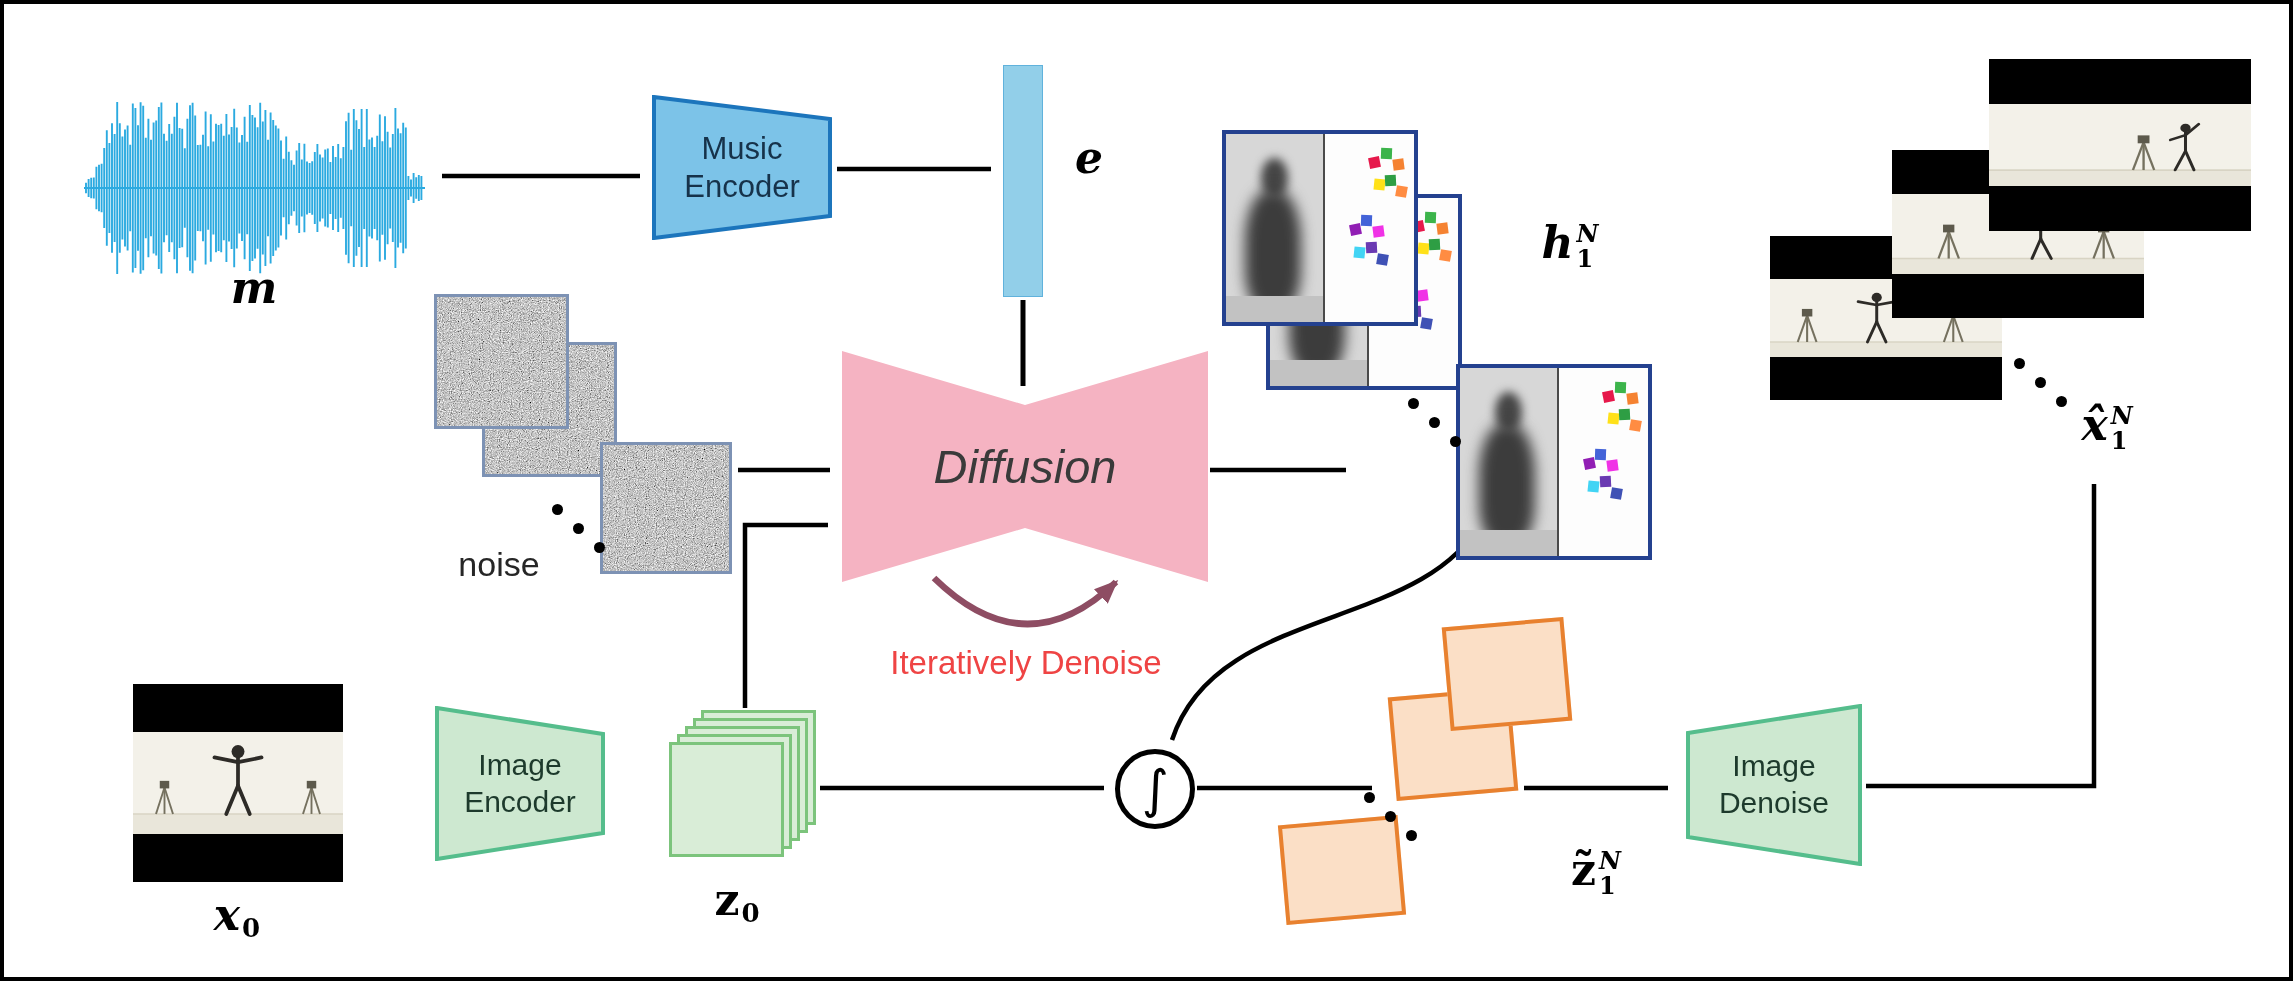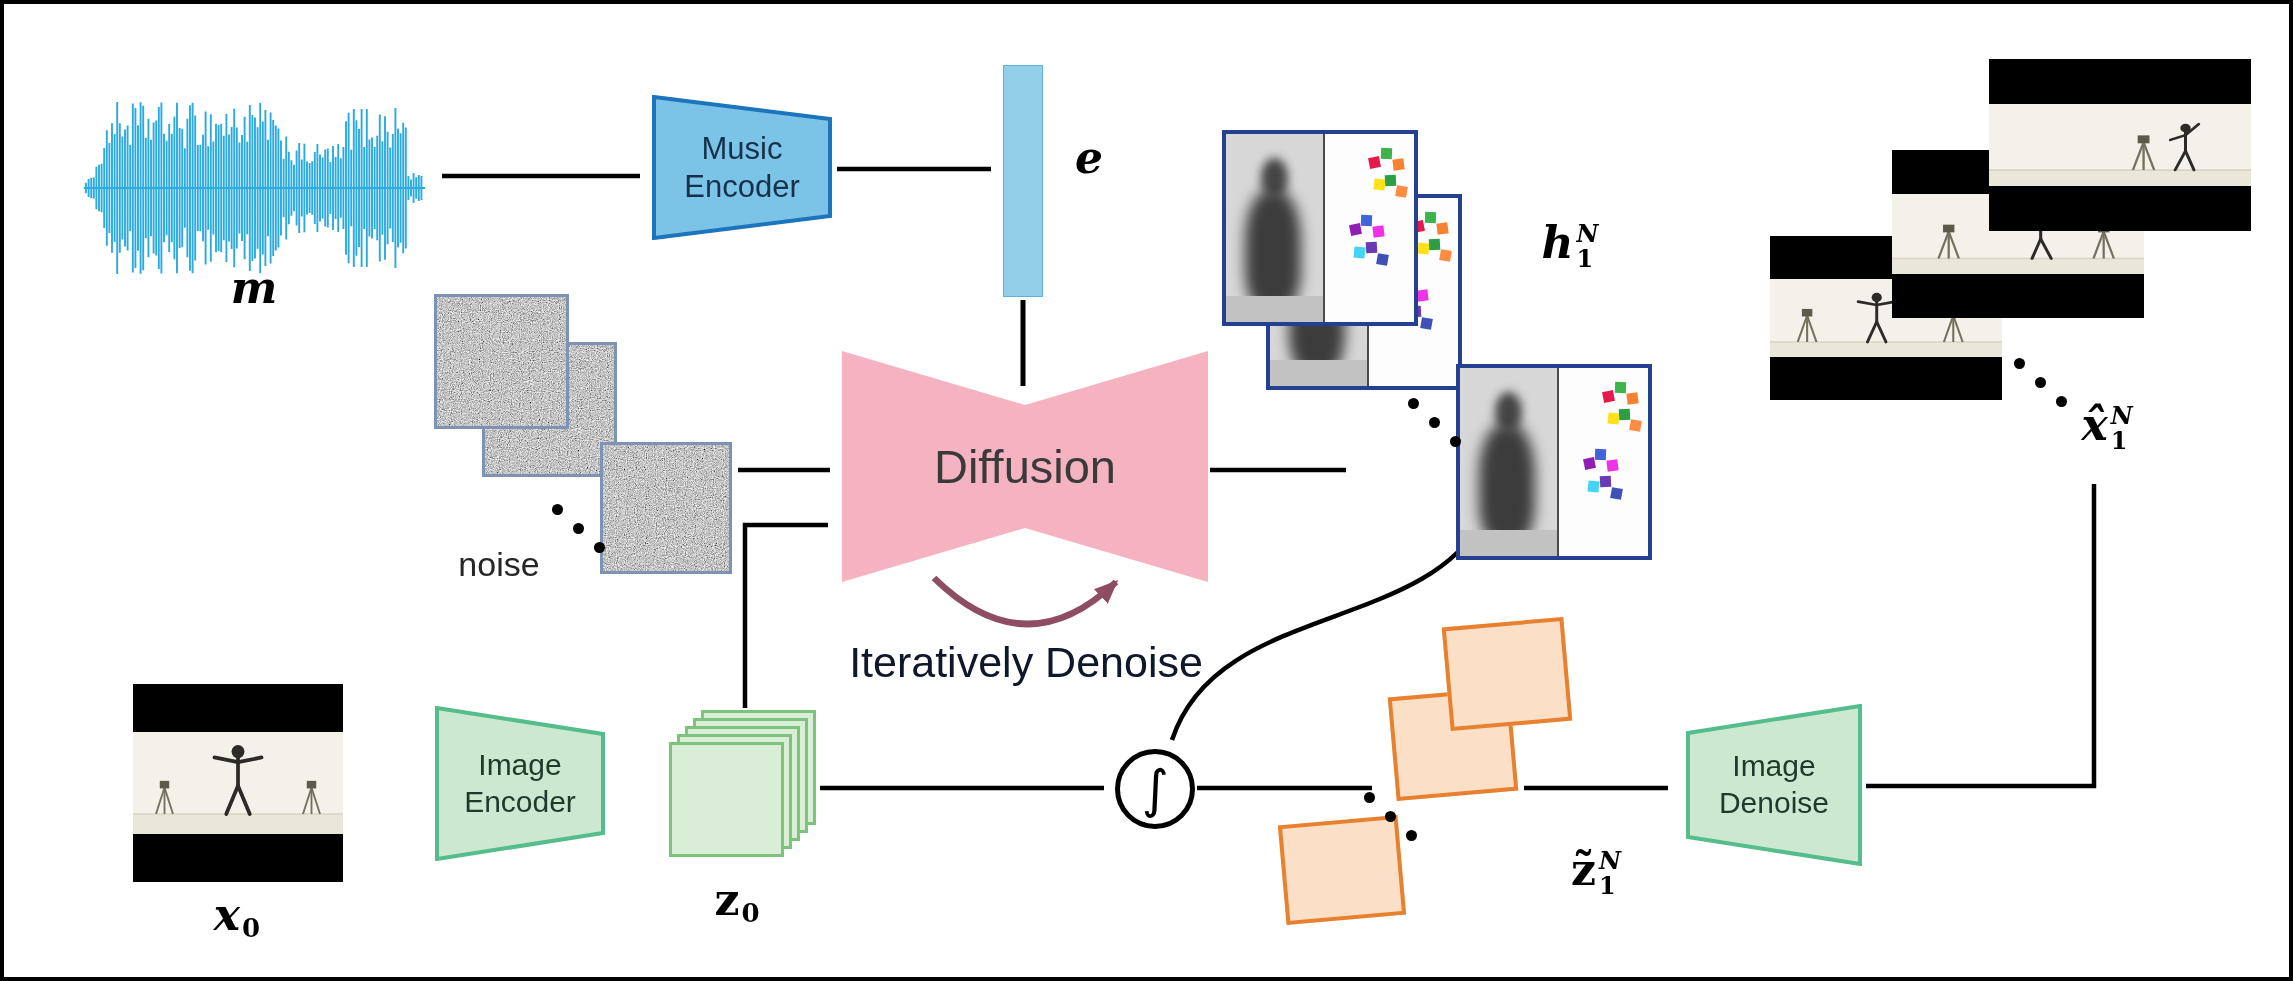--- a/index.html
+++ b/index.html
@@ -17,21 +17,21 @@
   
   .block{position:absolute;z-index:2;}
   .block svg{display:block;}
   .block-label{position:absolute;inset:0;display:flex;flex-direction:column;
     align-items:center;justify-content:center;text-align:center;
     font-size:31px;line-height:1.22;color:#16324a;font-weight:400;z-index:3;}
   .green-label{color:#1d3a2c;}
   .poly-music{fill:var(--music-encoder-fill);stroke:var(--music-encoder-stroke);stroke-width:4;}
   .poly-green{fill:var(--green-fill);stroke:var(--green-stroke);stroke-width:4;}
   .poly-diff{fill:var(--diffusion-fill);}
-  .diff-label{font-size:47px;color:#3a3a3a;}
+  .diff-label{font-size:47px;color:#3a3a3a;font-style:italic;}
 
   
   .ebar{position:absolute;left:999px;top:61px;width:40px;height:232px;z-index:2;
     background:var(--embedding-bar-fill);border:1px solid var(--embedding-bar-stroke);box-sizing:border-box;}
 
   
   .wave-wrap{position:absolute;left:78px;top:86px;width:345px;height:196px;z-index:2;}
   .wave-wrap svg{width:100%;height:100%;}
 
   
@@ -73,22 +73,22 @@
   .hleft{width:52%;position:relative;background:#d7d7d7;overflow:hidden;border-right:2px solid #4a4a4a;}
   .hblob-body{position:absolute;left:20%;top:30%;width:58%;height:64%;background:#3c3c3c;
     border-radius:42% 42% 34% 34%;filter:blur(7px);}
   .hblob-head{position:absolute;left:36%;top:13%;width:28%;height:21%;background:#454545;
     border-radius:50%;filter:blur(5px);}
   .hfloor{position:absolute;left:0;bottom:0;width:100%;height:14%;background:#c2c2c2;}
   .hright{width:48%;position:relative;background:#fdfdfd;}
   .vox{position:absolute;width:11px;height:11px;display:block;}
 
   
-  .caption{position:absolute;z-index:5;display:flex;align-items:center;justify-content:center;
-    font-size:43px;color:#0f172a;}
+  .caption{position:absolute;z-index:5;display:flex;align-items:flex-end;justify-content:center;
+    font-size:33px;color:#ef4444;}
   .plain-label{position:absolute;z-index:5;display:flex;align-items:center;justify-content:center;
     font-size:34px;color:#262626;}
   .mathlabel{position:absolute;z-index:5;display:flex;align-items:flex-start;justify-content:center;
     font-family:"DejaVu Serif",serif;font-weight:700;color:#000;}
   .mbase{font-size:44px;line-height:1;}
   .mathlabel.italic .mbase{font-style:italic;}
   .msupsub{display:flex;flex-direction:column;font-size:24px;line-height:1.05;margin-left:3px;margin-top:0px;}
   .msup{font-style:italic;}
   .msub{font-style:normal;}
   .msub-under{font-size:26px;margin-top:22px;margin-left:2px;line-height:1;}

